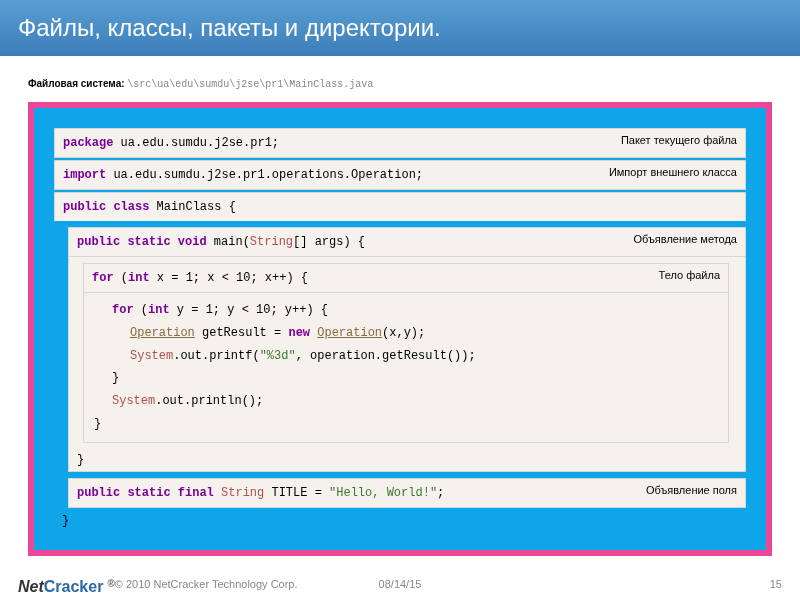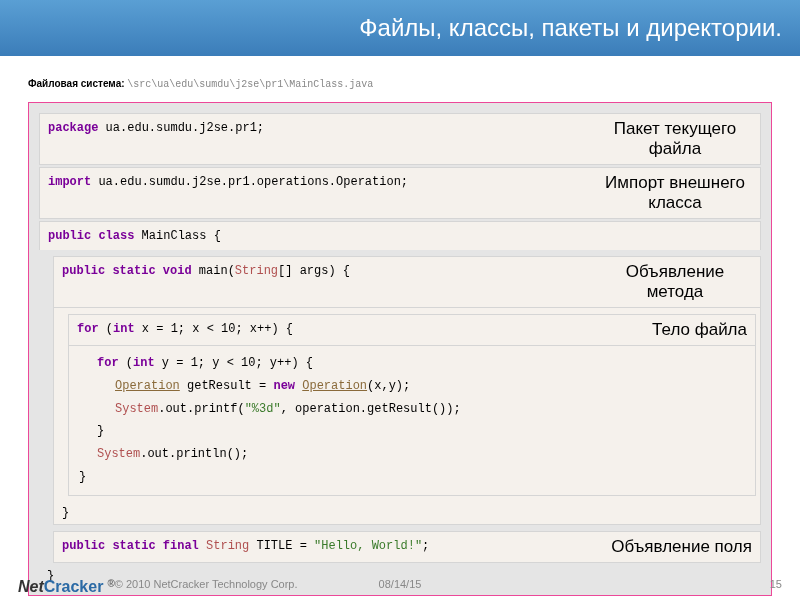--- a/index.html
+++ b/index.html
@@ -1,29 +1,29 @@
 <!DOCTYPE html>
 <html><head>
 <meta charset="utf-8">
 <style>
 * { box-sizing: border-box; margin: 0; padding: 0; }
 body { width: 800px; height: 600px; font-family: Arial, sans-serif; background: #fff; overflow: hidden; position: relative; }
 .header { background: linear-gradient(to bottom, #5a9fd4, #3b7db9); padding: 14px 18px; }
-.header h1 { color: #fff; font-size: 24px; font-weight: normal; text-align: right; }
+.header h1 { color: #fff; font-size: 24px; font-weight: normal; }
 .content { padding: 12px 28px 0 28px; }
 .fs-line { font-size: 10px; margin: 10px 0 12px 0; }
 .fs-label { font-weight: bold; }
 .fs-path { font-family: 'Courier New', monospace; color: #888; }
-.code-container { border: 1px solid #ec4899; background: #e5e5e5; padding: 10px; font-size: 12px; }
+.code-container { border: 6px solid #ec4899; background: #0ea5e9; padding: 20px; font-size: 12px; }
 .code-row { display: flex; align-items: stretch; border: 1px solid #d5d5d5; margin-bottom: 2px; background: #f5f1ec; }
 .code-cell { flex: 1; padding: 5px 8px; font-family: 'Courier New', monospace; font-size: 12px; line-height: 1.5; }
-.label-cell { width: 170px; flex: none; padding: 5px 8px; font-size: 17px; background: #f5f1ec; text-align: center; font-family: Arial, sans-serif; display: flex; align-items: flex-start; justify-content: flex-end; }
+.label-cell { width: 170px; flex: none; padding: 5px 8px; font-size: 11px; background: #f5f1ec; text-align: left; font-family: Arial, sans-serif; display: flex; align-items: flex-start; justify-content: flex-end; }
 .method-block { border: 1px solid #d5d5d5; margin: 6px 0 6px 14px; background: #f5f1ec; }
 .method-head { display: flex; border-bottom: 1px solid #d5d5d5; }
-.body-block { border: 1px solid #d5d5d5; margin: 6px 4px 6px 14px; background: #f5f1ec; }
+.body-block { border: 1px solid #d5d5d5; margin: 6px 16px 6px 14px; background: #f5f1ec; }
 .body-head { display: flex; border-bottom: 1px solid #d5d5d5; }
 .body-code { padding: 6px 10px; font-family: 'Courier New', monospace; font-size: 12px; line-height: 1.9; }
 .closing { padding: 4px 8px; font-family: 'Courier New', monospace; font-size: 12px; }
 .kw { color: #7a0099; font-weight: bold; }
 .type { color: #b05050; }
 .str { color: #3a7a2a; }
 .cls { color: #8a6a3a; }
 .uline { text-decoration: underline; }
 .plain-close { padding: 2px 8px; font-family: 'Courier New', monospace; }
 .field-row { display: flex; border: 1px solid #d5d5d5; margin: 4px 0 4px 14px; background: #f5f1ec; }

